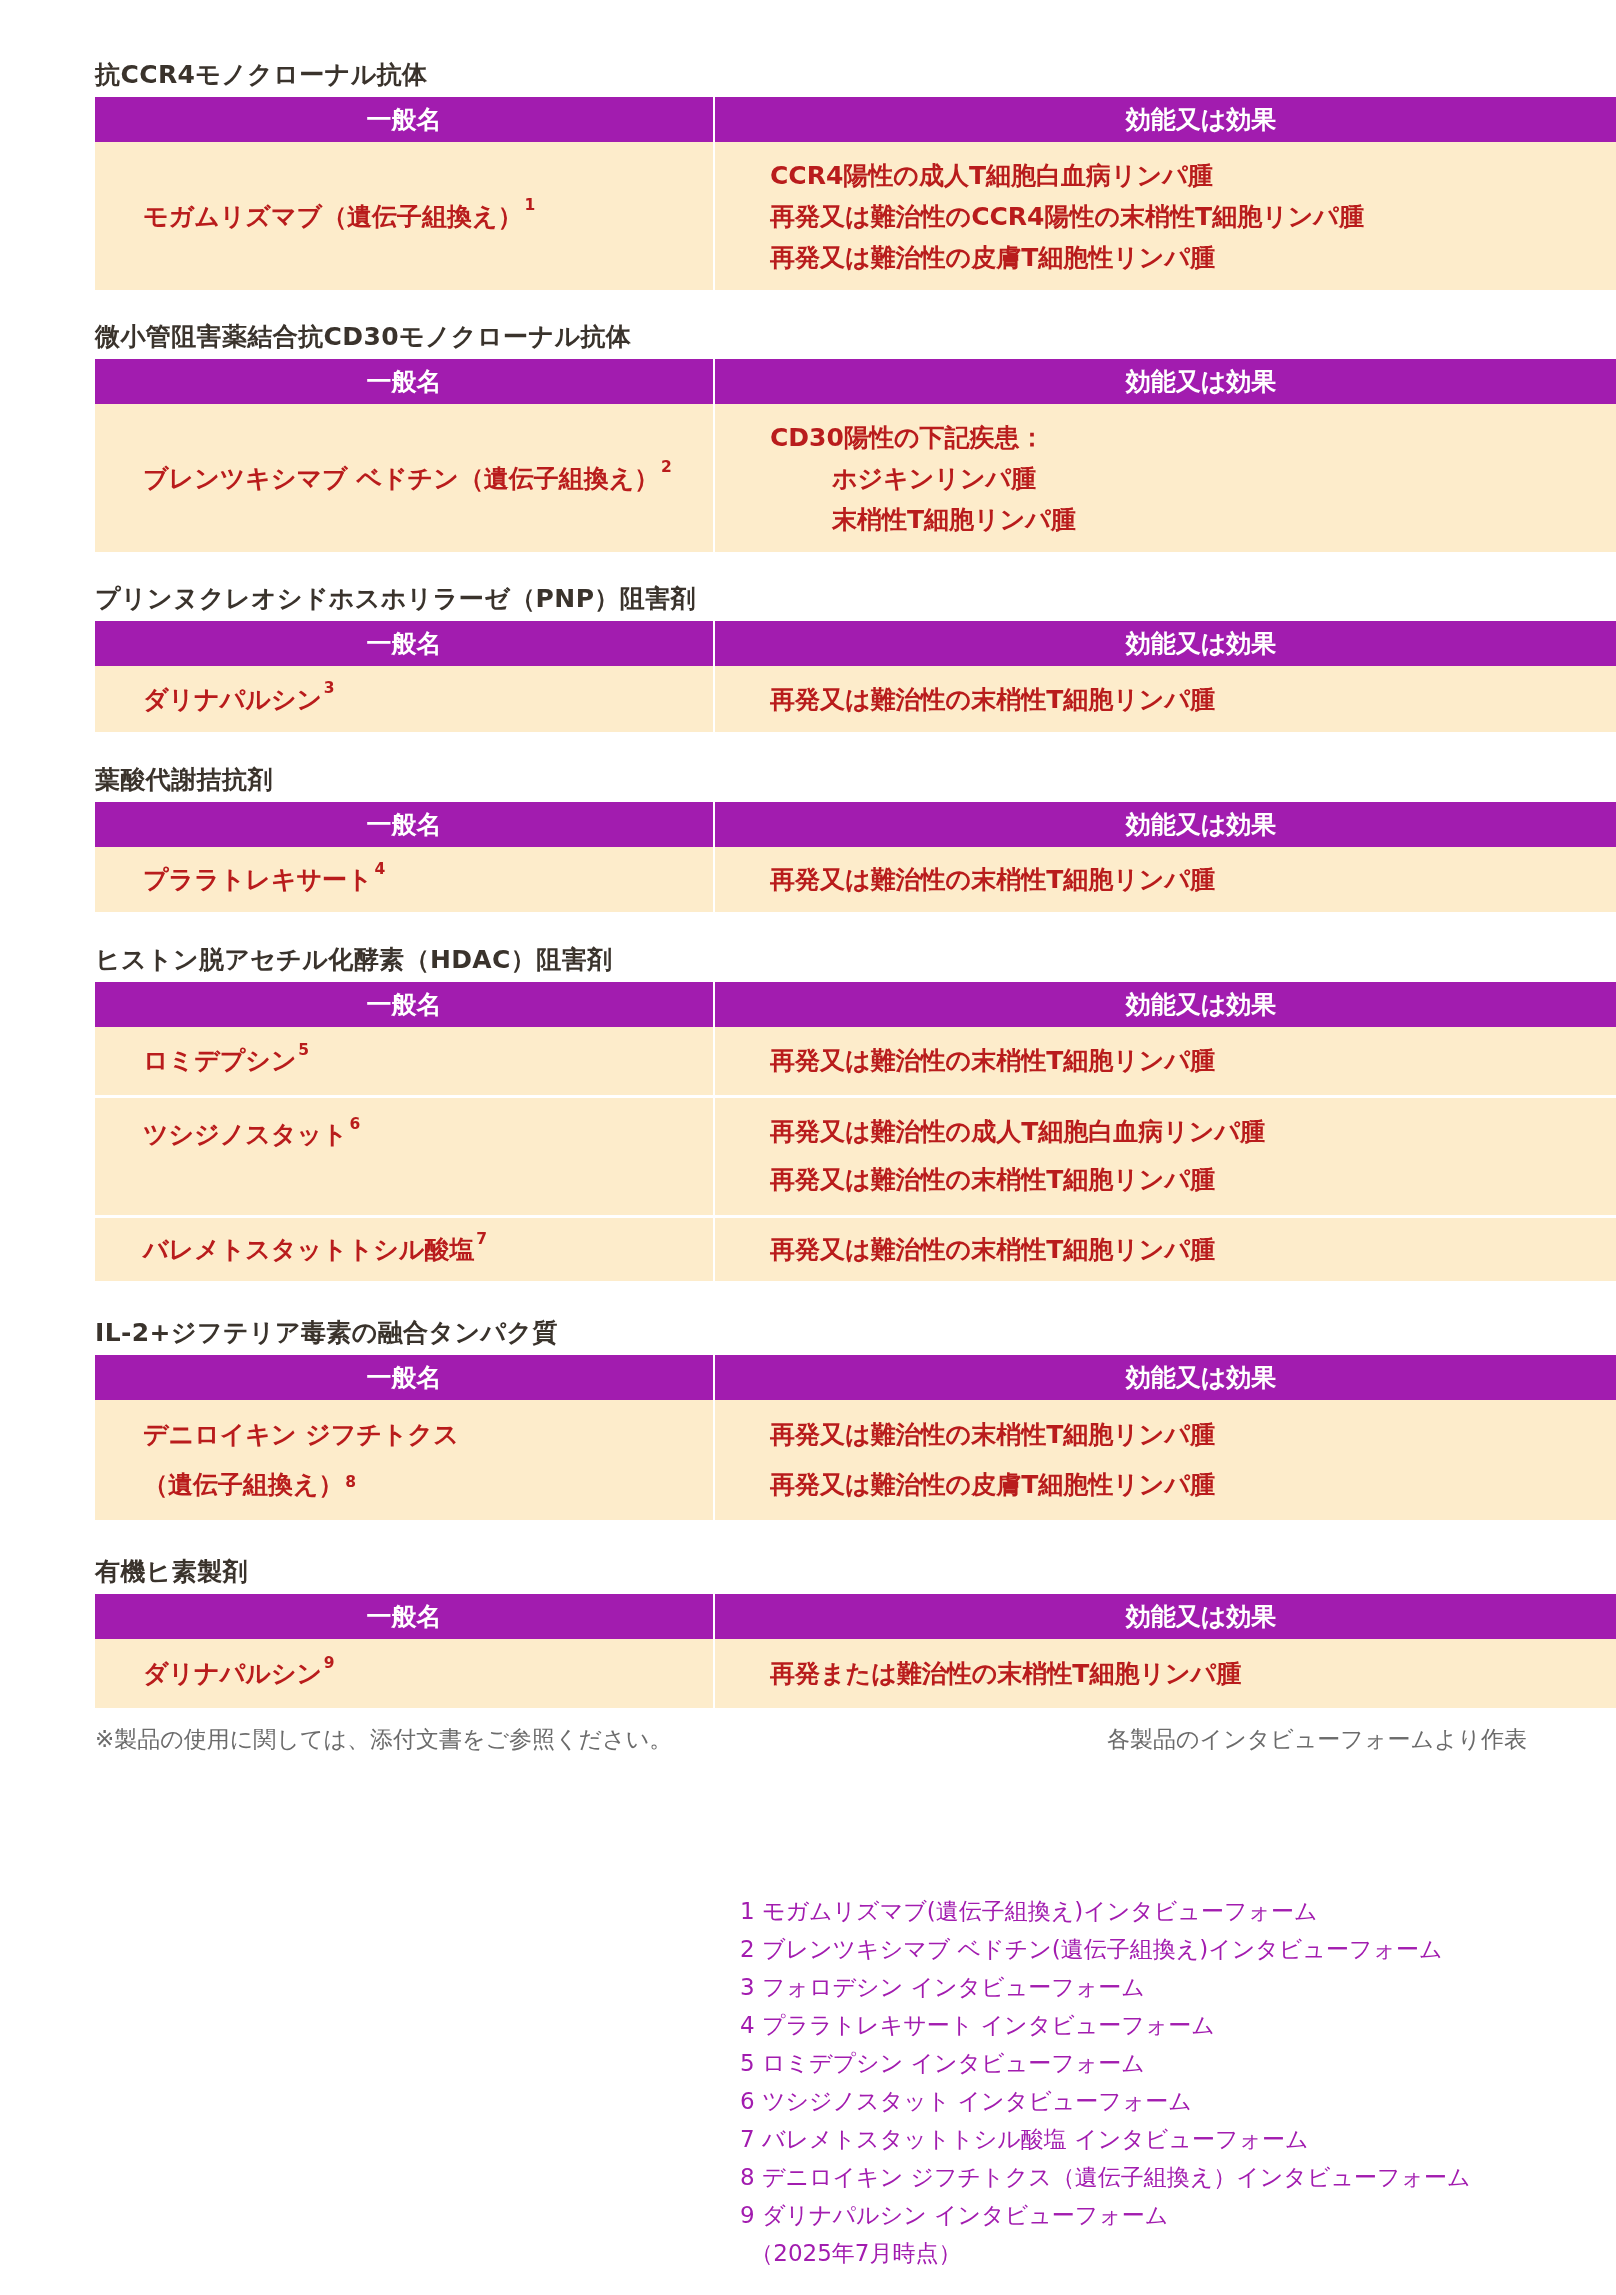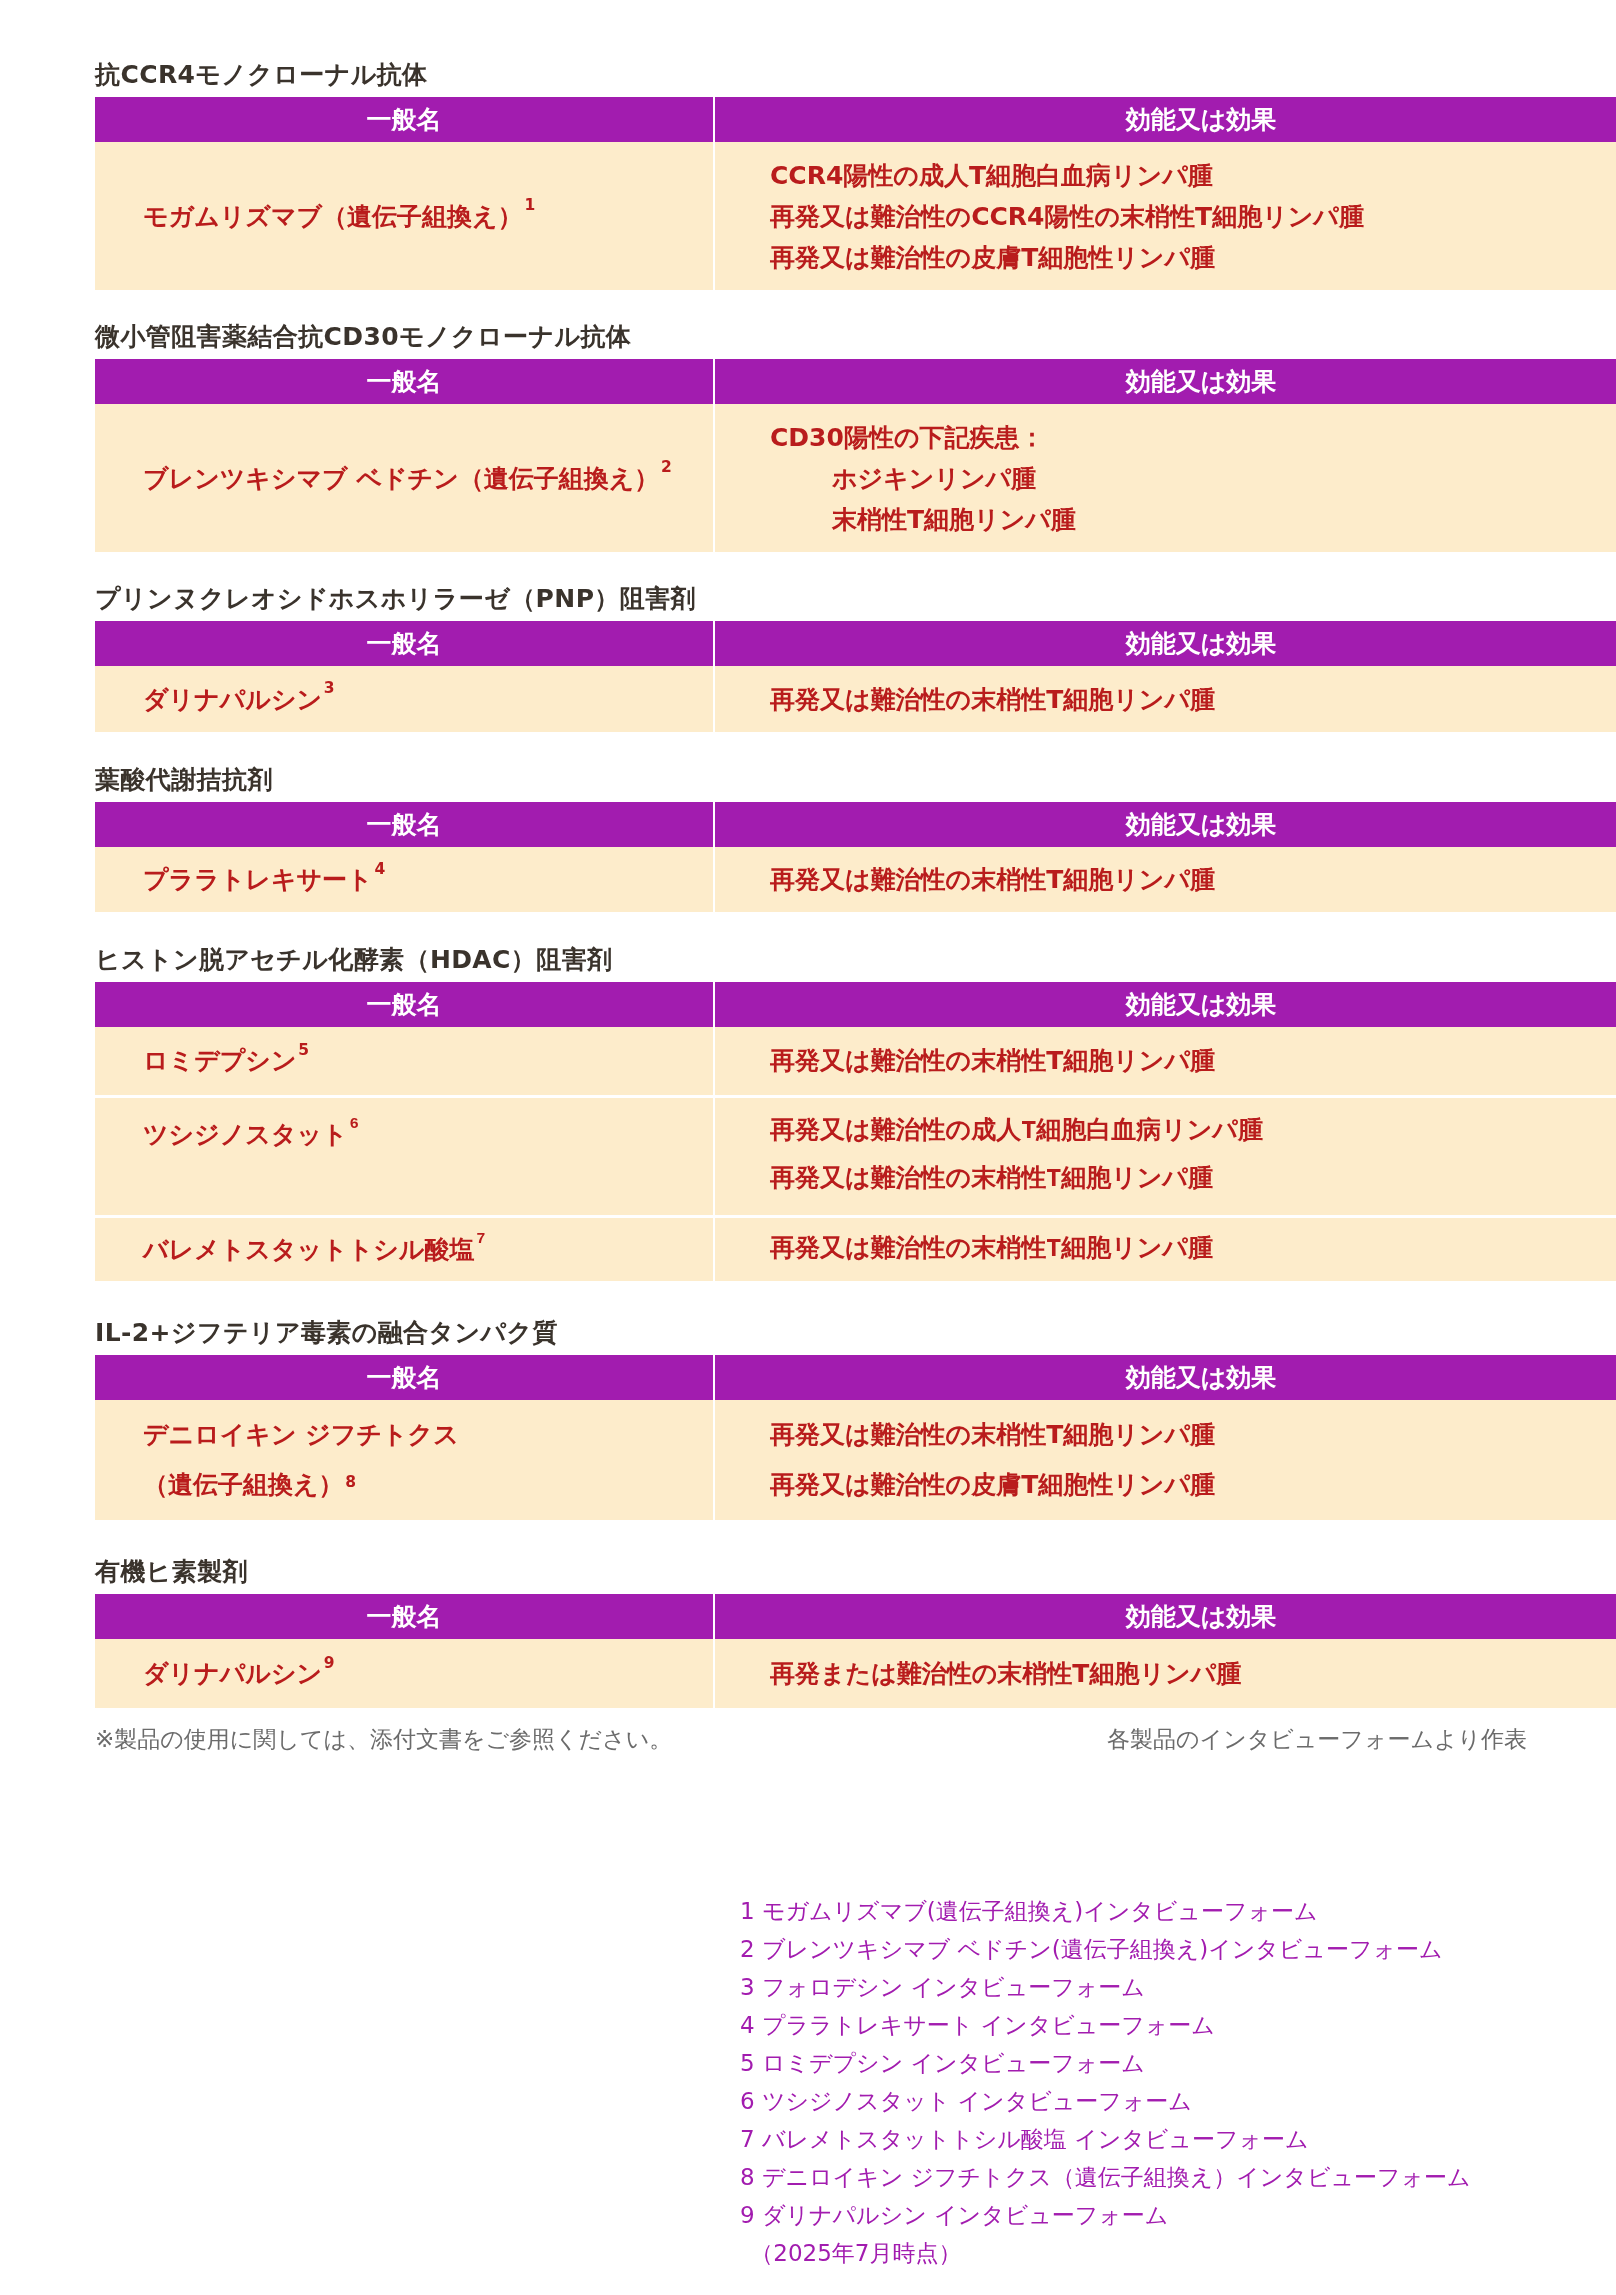--- a/index.html
+++ b/index.html
@@ -5,21 +5,21 @@
   html, body { margin:0; padding:0; background:#ffffff; }
   body { width:1616px; height:2295px; position:relative; font-family:"DejaVu Sans", sans-serif; color:#3a332c; overflow:hidden; }
   .section { position:absolute; left:95px; width:1592px; }
   .sec-title { font-size:25px; font-weight:bold; color:#3a332c; height:34px; line-height:34px; margin-bottom:5.2px; letter-spacing:0.4px; }
   table { border-collapse:collapse; width:100%; table-layout:fixed; }
   th { background:#a21caf; color:#ffffff; font-weight:bold; font-size:25px; height:45px; padding:0; text-align:center; }
   th.c1 { width:618px; border-right:2.6px solid #ffffff; }
   td { background:#fdeccb; vertical-align:middle; font-size:25px; font-weight:bold; color:#b91c1c; padding:0; }
   td.name { width:618px; border-right:2.6px solid #ffffff; padding-left:48px; }
   td.eff { padding-left:55px; }
-  tr.sep td { border-top:3.4px solid #ffffff;font-family:Liberation Mono, monospace; }
+  tr.sep td { border-top:3.4px solid #ffffff; }
   td.top { vertical-align:top; padding-top:20.6px; }
   .line { display:block; line-height:41px; }
   .indent { padding-left:62px; }
   sup { font-size:15.5px; vertical-align:top; position:relative; top:-3.4px; margin-left:1.7px; }
   .notes { position:absolute; left:95px; width:1432px; top:1724px; font-size:23px; color:#6b6b6b; }
   .notes .left { position:absolute; left:0; }
   .notes .right { position:absolute; right:0; }
   .refs { position:absolute; left:740px; top:1892px; font-size:23px; color:#a21caf; }
   .refs .ref { display:block; height:38px; line-height:38px; white-space:nowrap; }
   .refs .asof { padding-left:10.3px; }

